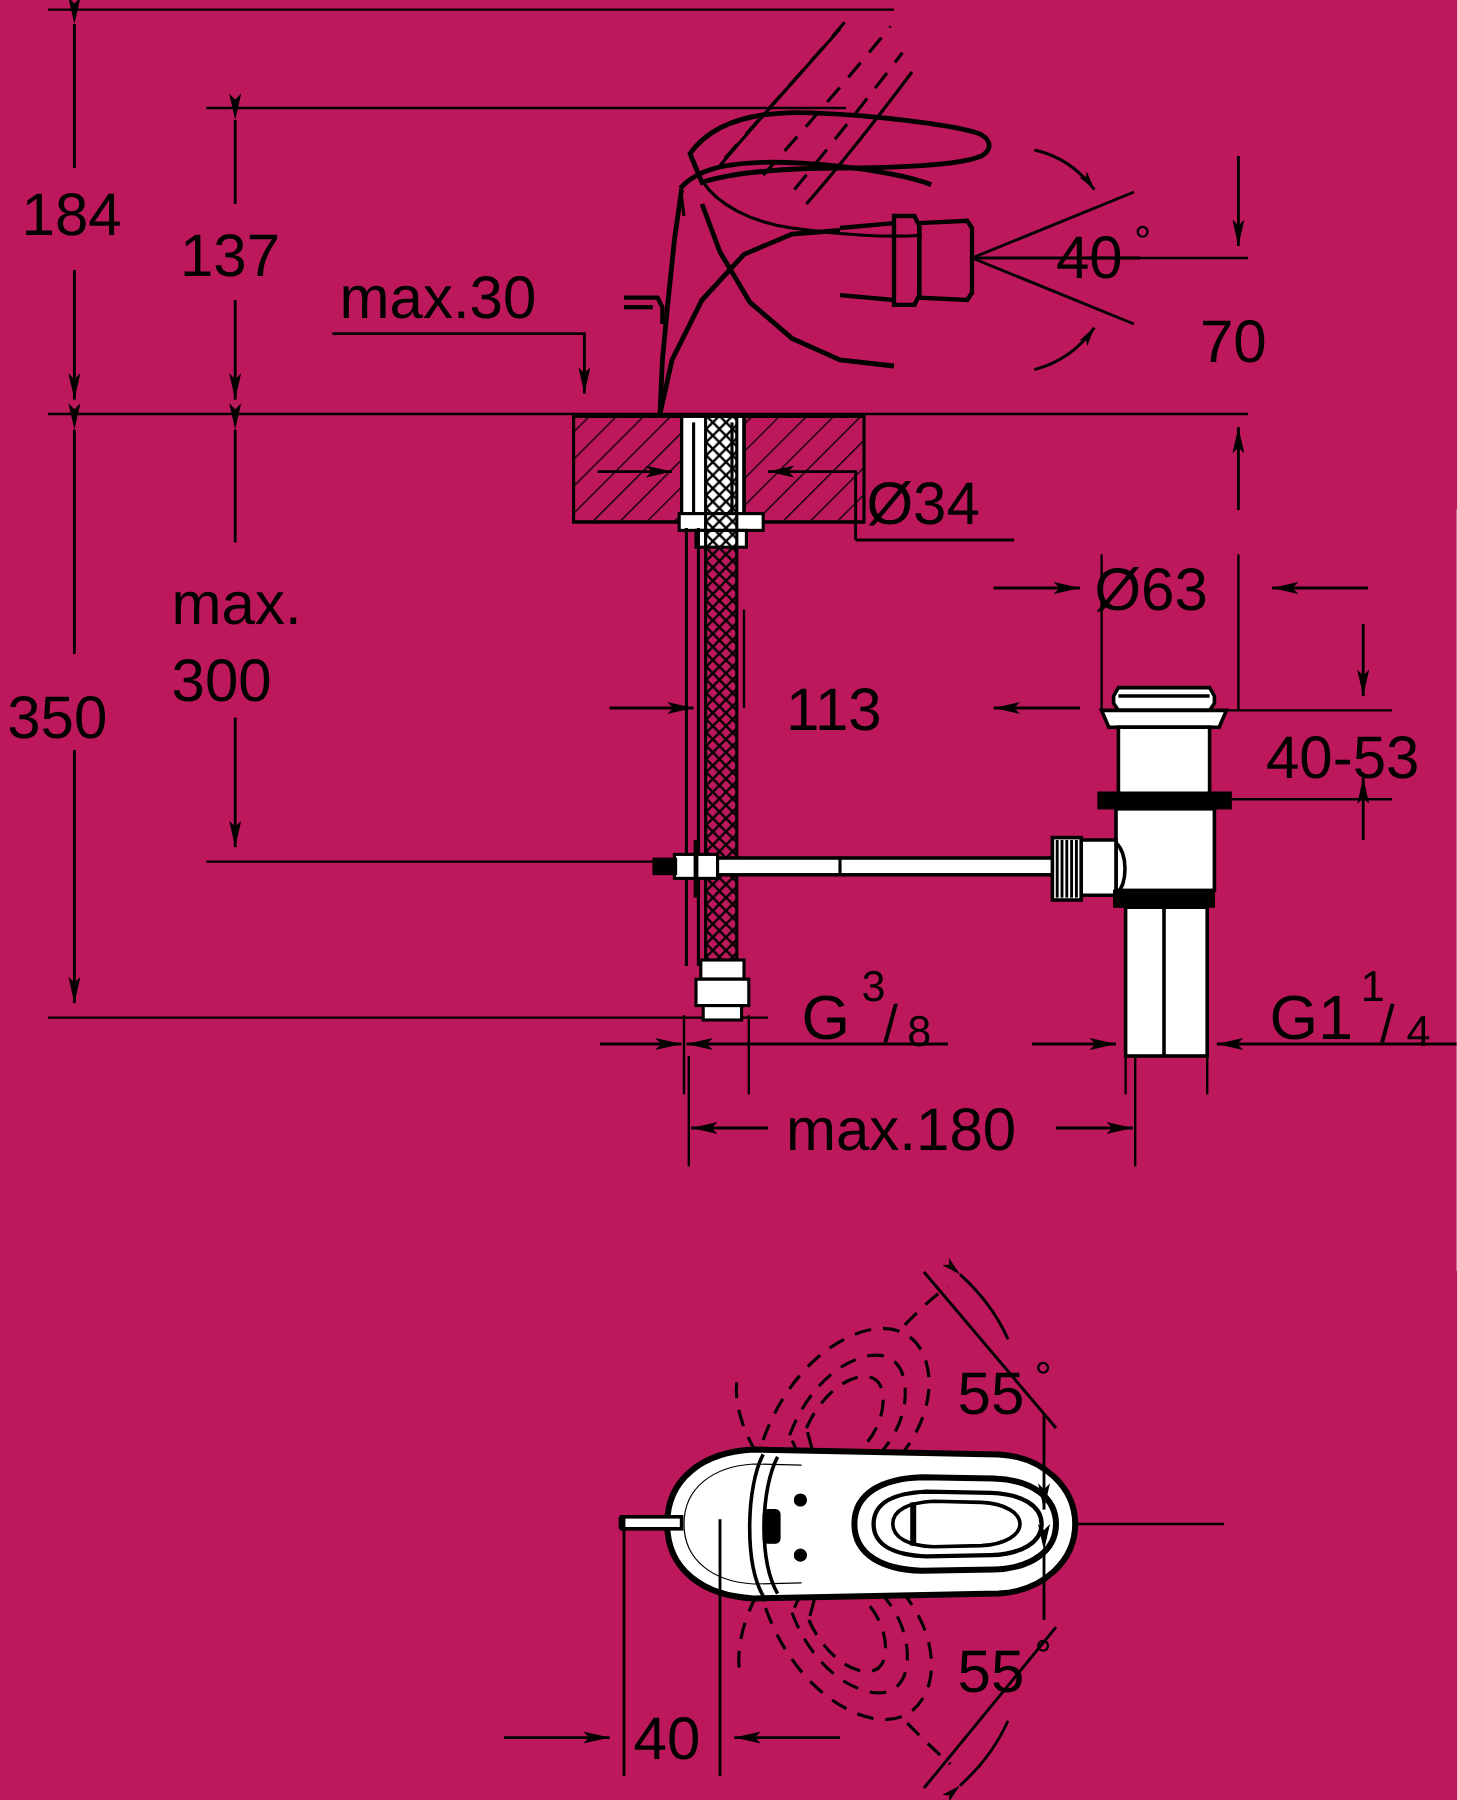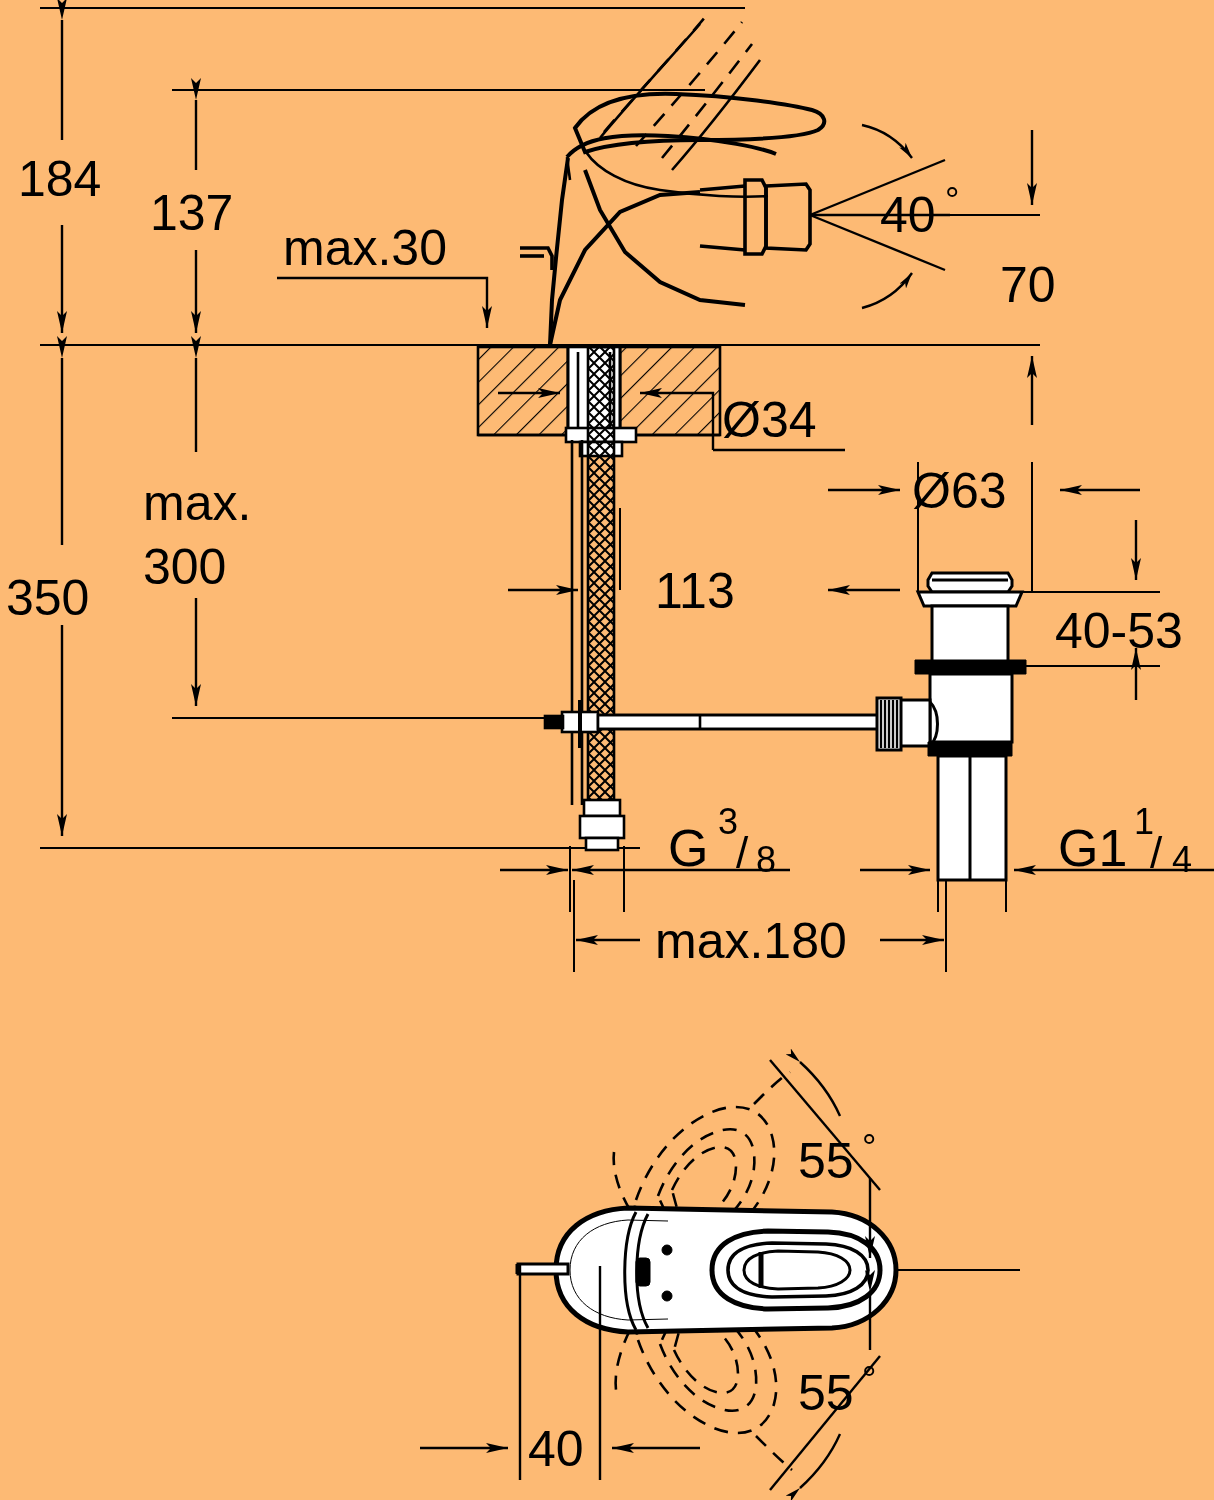--- a/index.html
+++ b/index.html
@@ -1,17 +1,17 @@
 <!DOCTYPE html>
 <html><head>
 <meta charset="utf-8">
 <style>
   html,body{margin:0;padding:0;background:#ffffff;}
   body{width:1214px;height:1500px;font-family:"Liberation Sans",sans-serif;color:#000;}
-  #stage{position:relative;width:1214px;height:1500px;overflow:hidden;background:#fdba74;}
+  #stage{position:relative;width:1214px;height:1500px;overflow:hidden;background:#be185d;}
   svg{display:block;}
   .dimtext{font-family:"Liberation Sans",sans-serif;fill:#000;}
 </style>
 </head>
 <body>
 
 <div id="stage">
 <svg width="1214" height="1500" viewBox="0 0 1214 1500">
   <defs>
     <marker id="ar" markerWidth="22" markerHeight="10" refX="22" refY="5" orient="auto" markerUnits="userSpaceOnUse">

